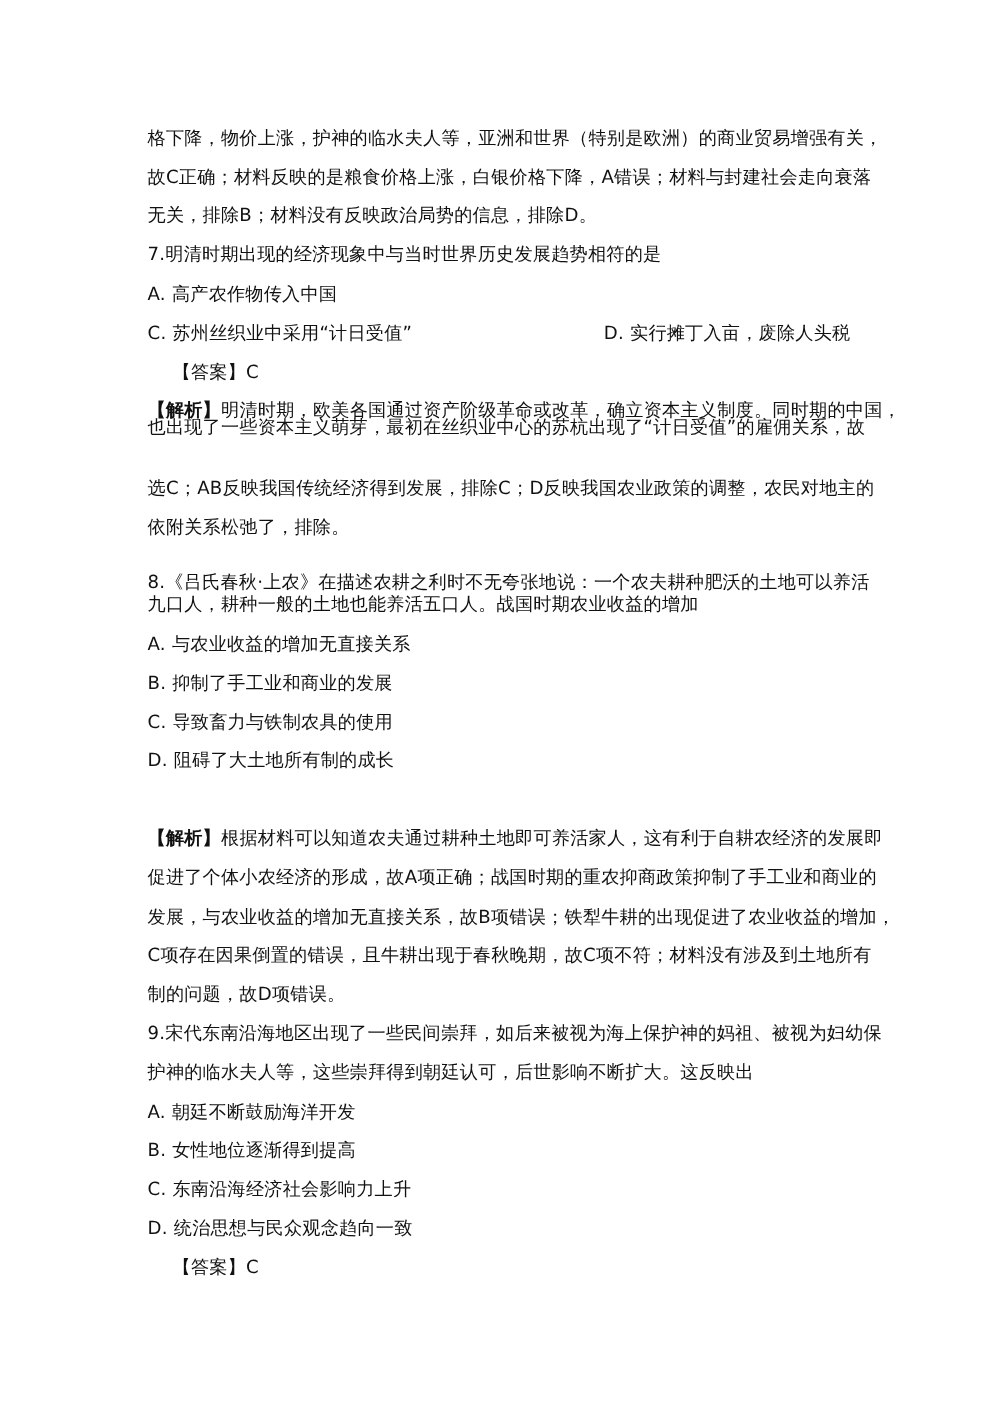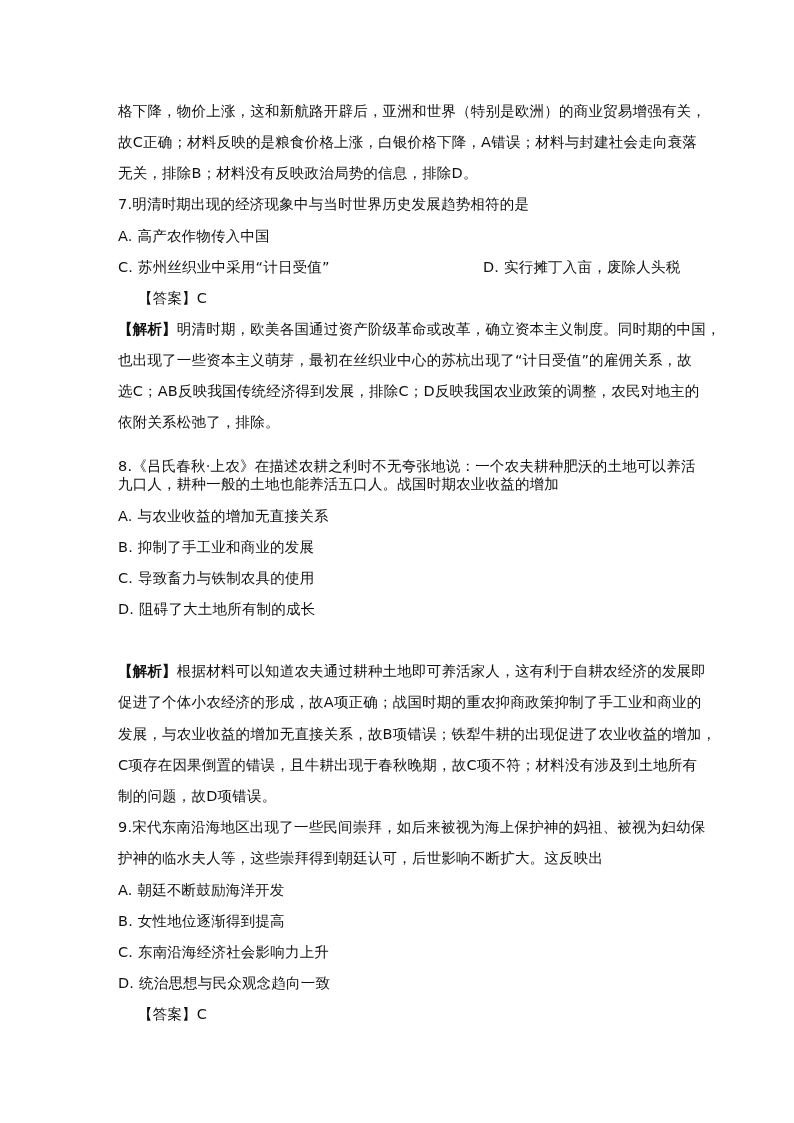--- a/index.html
+++ b/index.html
@@ -16,21 +16,21 @@
     }
     .opt-col2 { position: absolute; left: 365px; }
     .ans-tag { font-weight: normal; margin-left: 20px; }
     .bold-tag { font-weight: bold; font-family: Liberation Mono, monospace; }
   </style>
 </head>
 <body>
 
 <div class="page">
 
-  <div class="line" style="top:101px">格下降，物价上涨，这和新航路开辟后，亚洲和世界（特别是欧洲）的商业贸易增强有关，</div>
+  <div class="line" style="top:101px">格下降，物价上涨，护神的临水夫人等，亚洲和世界（特别是欧洲）的商业贸易增强有关，</div>
   <div class="line" style="top:132px">故C正确；材料反映的是粮食价格上涨，白银价格下降，A错误；材料与封建社会走向衰落</div>
   <div class="line" style="top:163px">无关，排除B；材料没有反映政治局势的信息，排除D。</div>
 
   <div class="line" style="top:194px">7.明清时期出现的经济现象中与当时世界历史发展趋势相符的是</div>
   <div class="line" style="top:226px">
     <span>A.</span>
     <span>高产农作物传入中国</span>
   </div>
   <div class="line" style="top:257px">
     <span>C.</span>
@@ -39,21 +39,21 @@
       <span>D.</span>
       <span>实行摊丁入亩，废除人头税</span>
     </span>
   </div>
   <div class="line" style="top:288px">
     <span class="ans-tag">【答案】</span><span>C</span>
   </div>
   <div class="line" style="top:319px">
     <span class="bold-tag">【解析】</span><span>明清时期，欧美各国通过资产阶级革命或改革，确立资本主义制度。同时期的中国，</span>
   </div>
-  <div class="line" style="top:350px">也出现了一些资本主义萌芽，最初在丝织业中心的苏杭出现了“计日受值”的雇佣关系，故</div>
+  <div class="line" style="top:332px">也出现了一些资本主义萌芽，最初在丝织业中心的苏杭出现了“计日受值”的雇佣关系，故</div>
   <div class="line" style="top:381px">选C；AB反映我国传统经济得到发展，排除C；D反映我国农业政策的调整，农民对地主的</div>
   <div class="line" style="top:412px">依附关系松弛了，排除。</div>
 
   <div class="line" style="top:456px">8.《吕氏春秋·上农》在描述农耕之利时不无夸张地说：一个农夫耕种肥沃的土地可以养活</div>
   <div class="line" style="top:474px">九口人，耕种一般的土地也能养活五口人。战国时期农业收益的增加</div>
   <div class="line" style="top:506px">
     <span>A.</span>
     <span>与农业收益的增加无直接关系</span>
   </div>
   <div class="line" style="top:537px">

